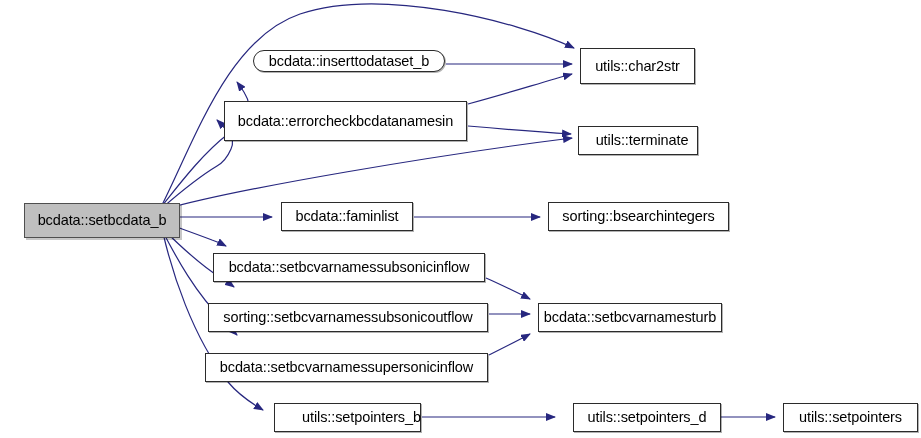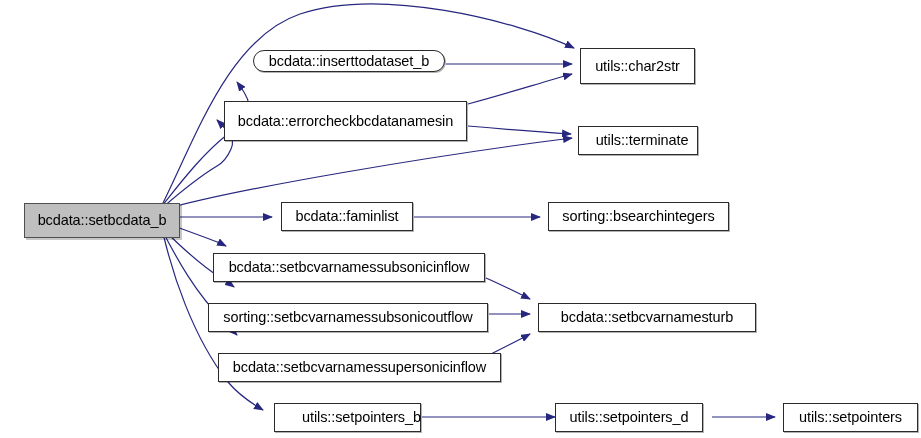--- a/index.html
+++ b/index.html
@@ -100,30 +100,30 @@
       </div>
       <div class="node-box" style="left: 548px; top: 202px; width: 181px; height: 29px;">
         <span class="node-label">sorting::bsearchintegers</span>
       </div>
       <div class="node-box" style="left: 213px; top: 253px; width: 272px; height: 29px;">
         <span class="node-label">bcdata::setbcvarnamessubsonicinflow</span>
       </div>
       <div class="node-box" style="left: 208px; top: 303px; width: 280px; height: 29px;">
         <span class="node-label">sorting::setbcvarnamessubsonicoutflow</span>
       </div>
-      <div class="node-box" style="left: 538px; top: 303px; width: 218px; height: 29px;">
+      <div class="node-box" style="left: 538px; top: 303px; width: 184px; height: 29px;">
         <span class="node-label">bcdata::setbcvarnamesturb</span>
       </div>
-      <div class="node-box" style="left: 205px; top: 353px; width: 283px; height: 29px; margin-left: 13px;">
+      <div class="node-box" style="left: 205px; top: 353px; width: 283px; height: 29px;">
         <span class="node-label">bcdata::setbcvarnamessupersonicinflow</span>
       </div>
       <div class="node-box" style="left: 274px; top: 403px; width: 147px; height: 29px; padding-left: 28px;">
         <span class="node-label">utils::setpointers_b</span>
       </div>
-      <div class="node-box" style="left: 555px; top: 403px; width: 148px; height: 29px;">
+      <div class="node-box" style="left: 573px; top: 403px; width: 148px; height: 29px;">
         <span class="node-label">utils::setpointers_d</span>
       </div>
       <div class="node-box" style="left: 783px; top: 403px; width: 135px; height: 29px; text-align: right;">
         <span class="node-label">utils::setpointers</span>
       </div>
     </div>
 
 </div>
 
 </body></html>

